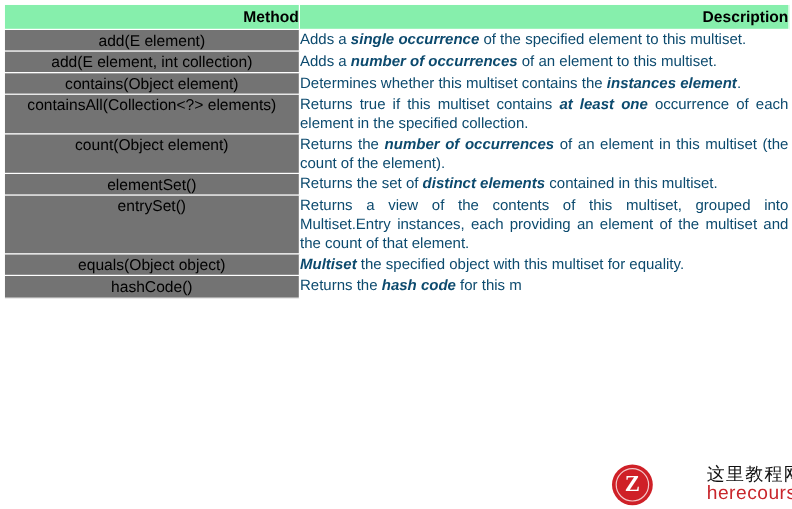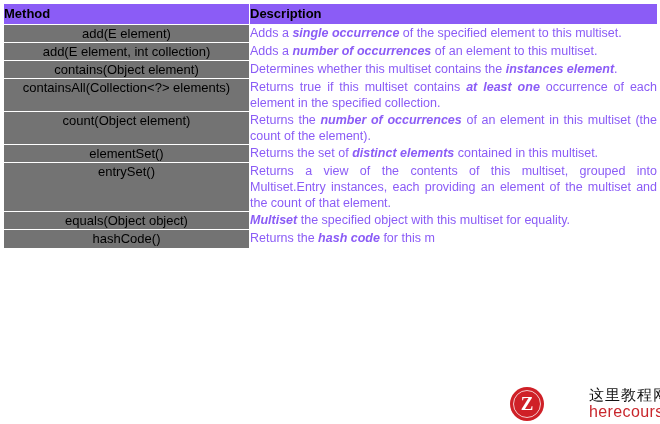--- a/index.html
+++ b/index.html
@@ -28,40 +28,40 @@
   }
   table.api col.c1 { width: 246px; }
   table.api col.c2 { width: 408px; }
 
   table.api th, table.api td {
     border: 1px solid #ffffff;
     vertical-align: top;
     padding: 0;
   }
   th.hdr {
-    background: #8b5cf6;
+    background: #86efac;
     color: #000000;
     font-weight: bold;
     font-size: 13px;
-    text-align: left;
+    text-align: right;
     height: 20px;
     line-height: 20px;
     border: 1px solid #ffffff;
   }
   td.method {
     background: #737373;
     color: #000000;
     font-size: 13px;
     text-align: center;
     padding: 3px 6px 4px 6px;
     line-height: 17px;
   }
   td.desc {
     background: #ffffff;
-    color: #8b5cf6;
+    color: #0c4a6e;
     font-size: 12.5px;
     text-align: justify;
     text-justify: inter-word;
     padding: 3px 7px 4px 6px;
     line-height: 16px;
     border-left: 1px solid #ffffff;
     border-right: 1px solid #d9d9d9;
   }
   td.desc b { font-weight: bold; font-style: italic; }
 

